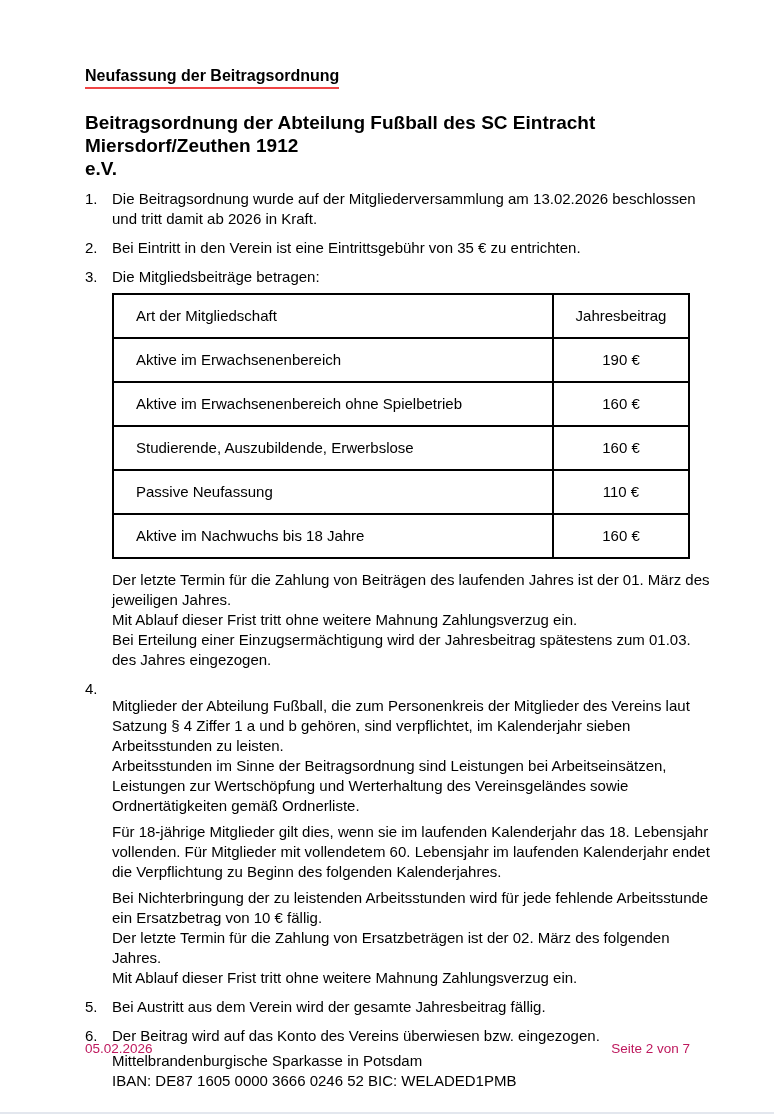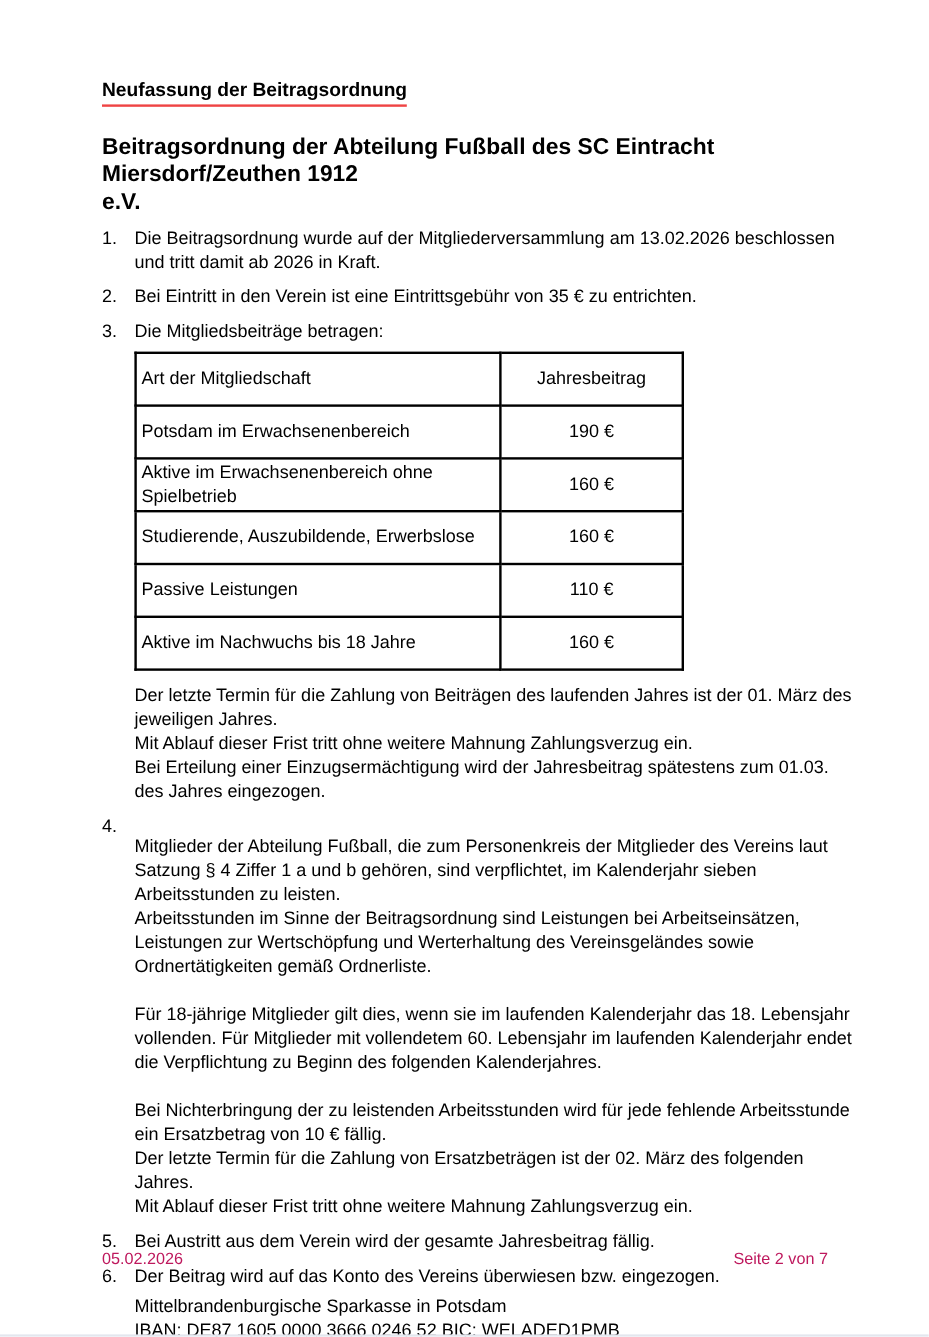--- a/index.html
+++ b/index.html
@@ -60,28 +60,28 @@
   }
   table.fees td {
     border: 2px solid #000;
     height: 44px;
     vertical-align: middle;
     font-size: 15px;
     box-sizing: border-box;
     padding: 0;
   }
   table.fees td.c1 {
-    width: 304px;
-    padding-left: 4px;
+    width: 440px;
+    padding-left: 22px;
   }
   table.fees td.c2 {
-    width: 152px;
+    width: 136px;
     text-align: center;
   }
-  .pgroup { margin-top: 20px; }
+  .pgroup { margin-top: 6px; }
   .pgroup.first { margin-top: 17px; }
   .bank { margin-top: 5px; }
   .footer {
     position: absolute;
     left: 85px;
     right: 84px;
     top: 1041px;
     display: flex;
     justify-content: space-between;
     font-size: 13.5px;
@@ -128,33 +128,33 @@
       <div class="itext">
         <div>Die Mitgliedsbeiträge betragen:</div>
 
         <table class="fees">
           <tbody>
               <tr>
             <td class="c1">Art der Mitgliedschaft</td>
             <td class="c2">Jahresbeitrag</td>
           </tr>
           <tr>
-            <td class="c1">Potsdam im Erwachsenenbereich</td>
+            <td class="c1">Aktive im Erwachsenenbereich</td>
             <td class="c2">190 €</td>
           </tr>
           <tr>
             <td class="c1">Aktive im Erwachsenenbereich ohne Spielbetrieb</td>
             <td class="c2">160 €</td>
           </tr>
           <tr>
             <td class="c1">Studierende, Auszubildende, Erwerbslose</td>
             <td class="c2">160 €</td>
           </tr>
           <tr>
-            <td class="c1">Passive Leistungen</td>
+            <td class="c1">Passive Neufassung</td>
             <td class="c2">110 €</td>
           </tr>
           <tr>
             <td class="c1">Aktive im Nachwuchs bis 18 Jahre</td>
             <td class="c2">160 €</td>
           </tr>
         </tbody>
           </table>
 
         <div>

